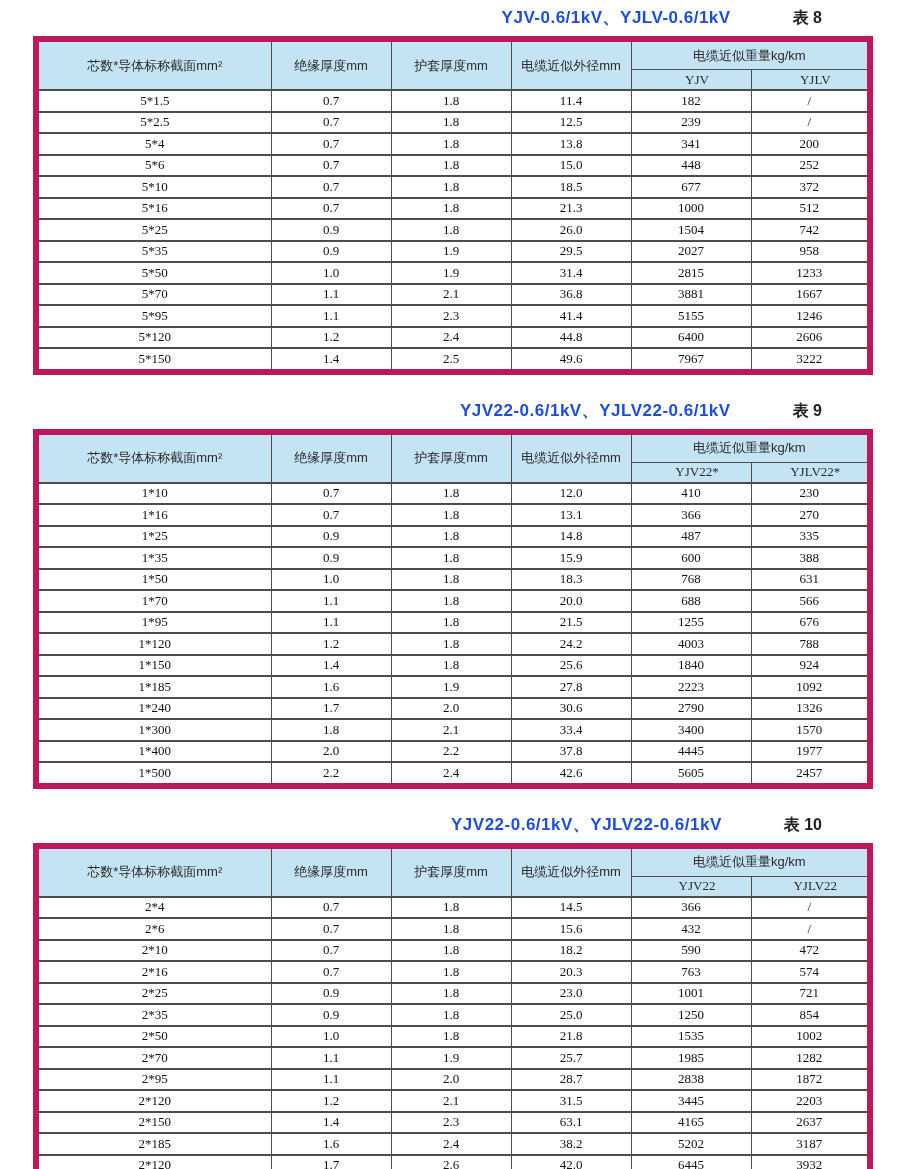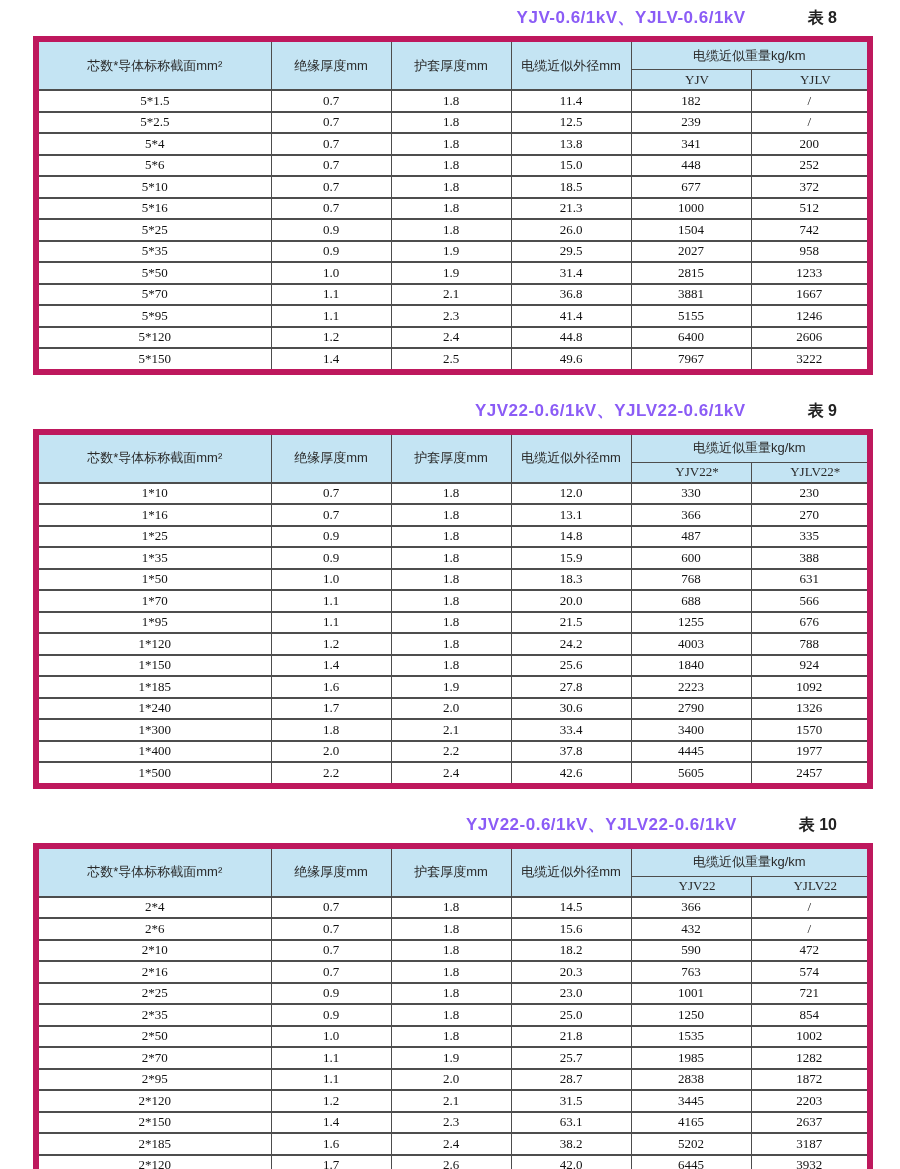--- a/index.html
+++ b/index.html
@@ -25,27 +25,27 @@
     align-items: baseline;
     gap: 62px;
     padding-right: 8px;
     height: 24px;
     margin-bottom: 6px;
   }
   .tbl-title {
     font-size: 17px;
     font-weight: bold;
     letter-spacing: 0.5px;
-    color: #8b5cf6;
+    color: #1d4ed8;
   }
   .tbl-label {
     font-size: 16px;
     font-weight: bold;
     color: #222;
-    margin-right: 22px;
+    margin-right: 37px;
     text-align: right;
   }
   table.cable {
     border-collapse: collapse;
     table-layout: fixed;
     width: 834px;
     border: 6px solid #be185d;
   }
   table.cable th {
     background: #c4e4f3;
@@ -241,21 +241,21 @@
           <th>YJV22*</th>
           <th>YJLV22*</th>
         </tr>
       </thead>
       <tbody>
           <tr>
             <td>1*10</td>
             <td>0.7</td>
             <td>1.8</td>
             <td>12.0</td>
-            <td>330</td>
+            <td>410</td>
             <td>230</td>
           </tr>
           <tr>
             <td>1*16</td>
             <td>0.7</td>
             <td>1.8</td>
             <td>13.1</td>
             <td>366</td>
             <td>270</td>
           </tr>

